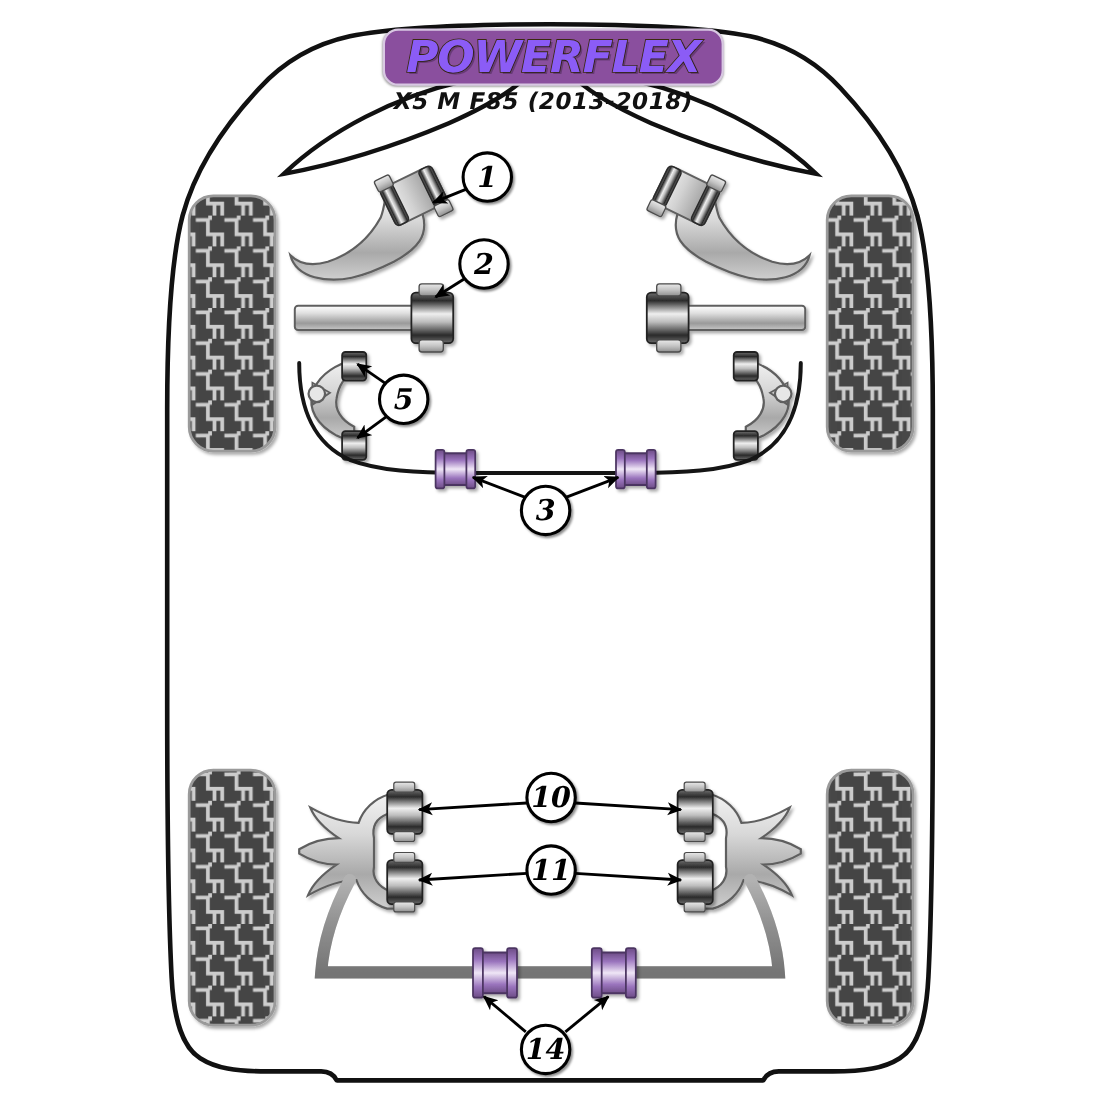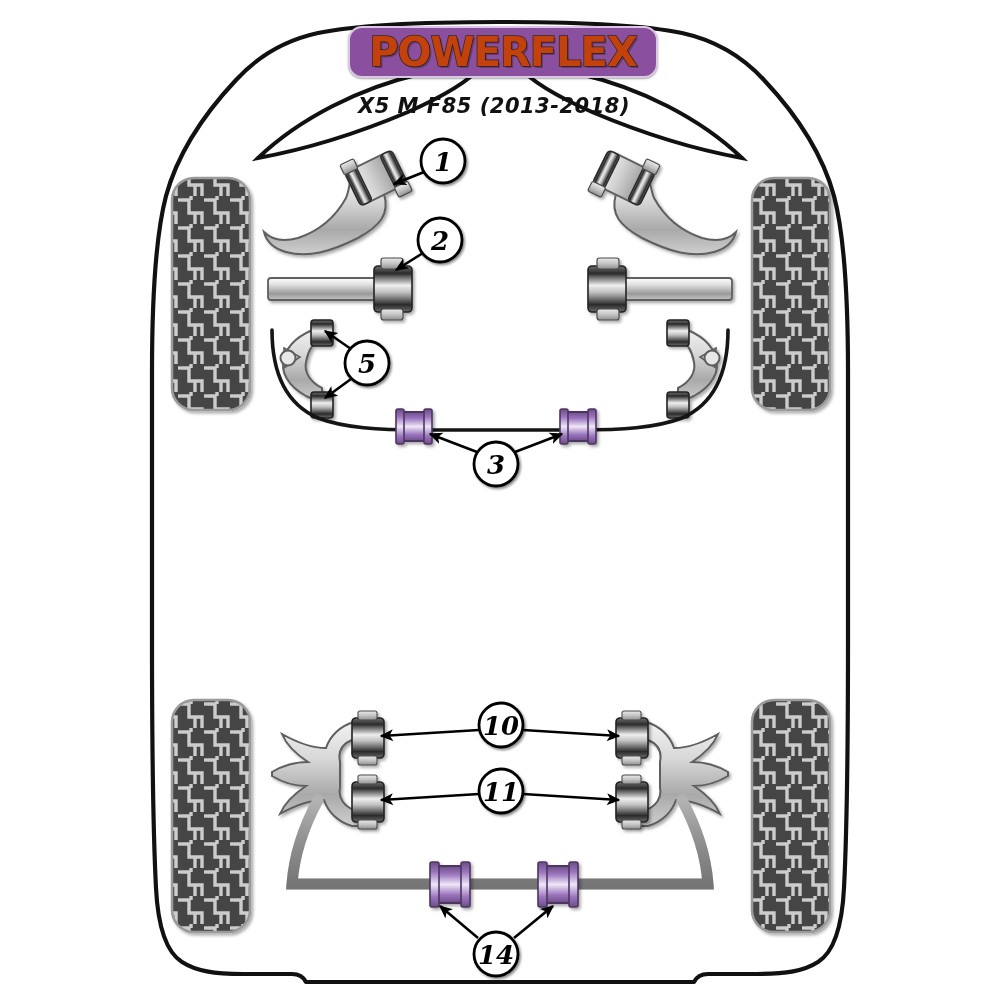--- a/index.html
+++ b/index.html
@@ -5,25 +5,25 @@
 <style>
   html,body{margin:0;padding:0;background:#ffffff;}
   body{width:1000px;height:1000px;overflow:hidden;
        font-family:"Liberation Sans", sans-serif;}
   #stage{position:relative;width:1000px;height:1000px;background:#fff;}
   svg{display:block;}
   .brandwrap{position:absolute;left:348px;top:26px;width:310px;height:52px;}
   .brandplate{position:absolute;inset:0;background:#8a4f9e;border-radius:14px;
        border:2px solid #d8c8e2;box-shadow:0 1px 2px rgba(0,0,0,.35);}
   .brandtext{position:absolute;inset:0;display:flex;align-items:center;justify-content:center;
-       font-family:"DejaVu Sans", sans-serif;font-weight:bold;
-       font-size:40px;letter-spacing:-1px;color:#c2410c;
+       font-family:"DejaVu Sans", sans-serif;font-weight:bold;font-style:italic;
+       font-size:40px;letter-spacing:-1px;color:#8b5cf6;
        -webkit-text-stroke:1.5px #3a2a10;paint-order:stroke fill;
        text-shadow:2px 2px 0 rgba(0,0,0,.25);white-space:nowrap;}
-  .modeltext{position:absolute;left:0;top:94px;width:988px;text-align:center;
+  .modeltext{position:absolute;left:0;top:80px;width:988px;text-align:center;
        font-family:"DejaVu Sans", sans-serif;font-weight:bold;font-style:italic;
        font-size:21px;color:#111;letter-spacing:.5px;}
   .calnum{font-family:"DejaVu Serif", serif;font-weight:bold;font-style:italic;
        font-size:26px;fill:#000;text-anchor:middle;dominant-baseline:central;}
 </style>
 </head>
 <body>
 
 <div id="stage">
 

